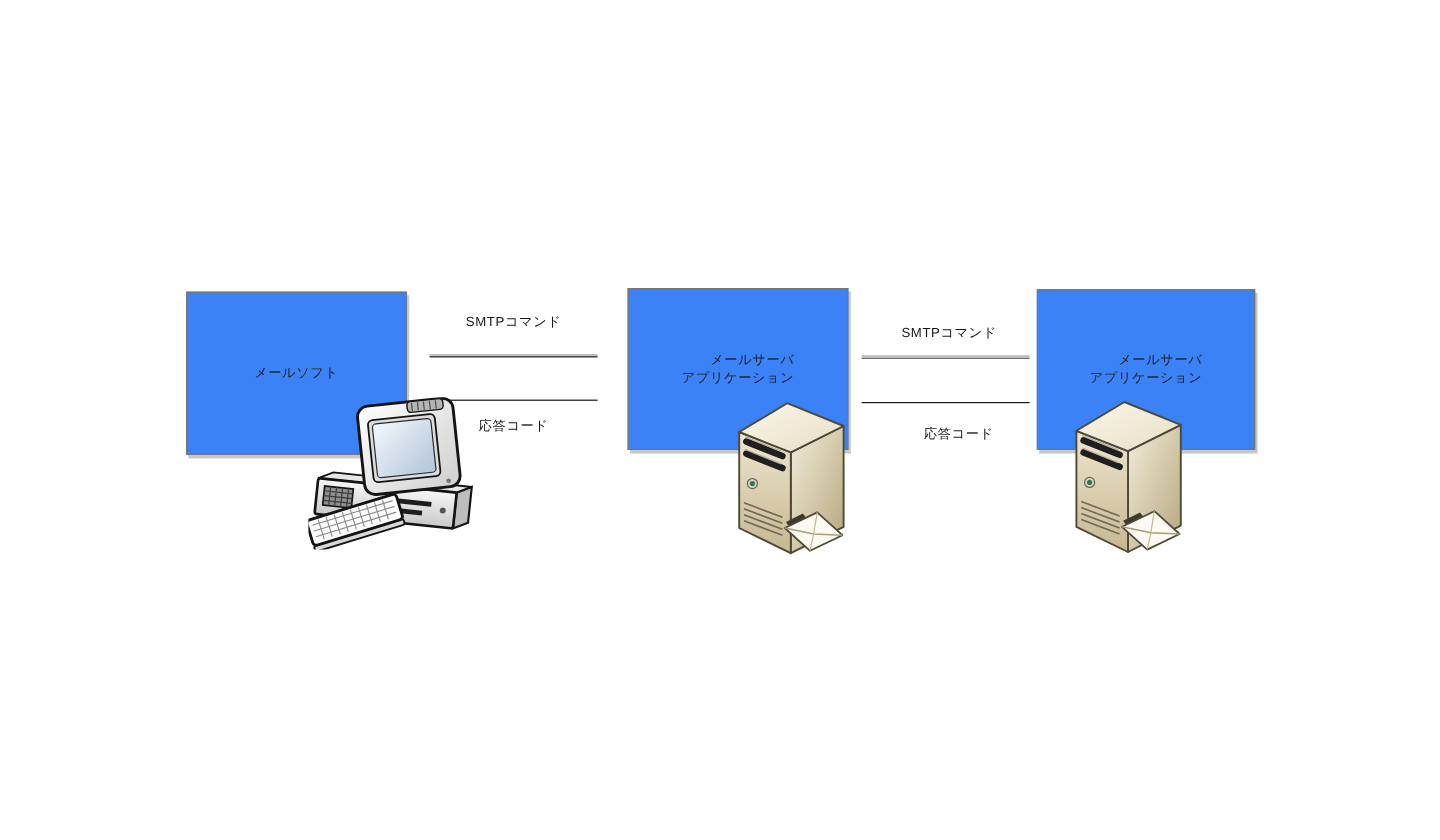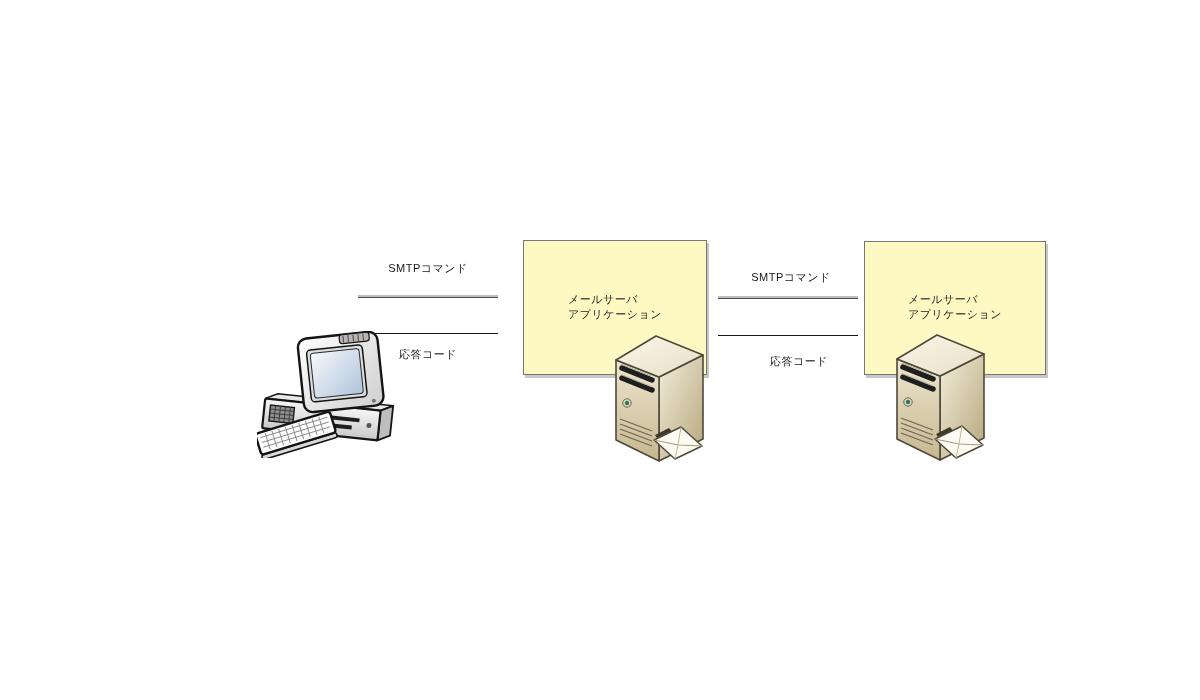--- a/index.html
+++ b/index.html
@@ -2,24 +2,24 @@
 <html><head>
 <meta charset="utf-8">
 <style>
   html,body { margin:0; padding:0; background:#ffffff; }
   .canvas {
     position:relative; width:1200px; height:700px; background:#ffffff;
     font-family:"Liberation Sans","DejaVu Sans",sans-serif; overflow:hidden;
   }
   .node {
     position:absolute; z-index:1;
-    background:#fef9c3; border:1px solid #767676;
+    background:#3b82f6; border:1px solid #767676;
     box-shadow:2px 3px 0 rgba(130,130,130,.45);
     display:flex; align-items:center; justify-content:center;
-    text-align:left; font-size:11px; color:#1c1c1c; letter-spacing:.5px;font-family:Liberation Mono, monospace;
+    text-align:right; font-size:11px; color:#1c1c1c; letter-spacing:.5px;
   }
   .node-label { line-height:15px; }
   #node-mail-client { left:155px; top:243px; width:182px; height:134px; }
   #node-mail-server-1 { left:523px; top:240px; width:182px; height:133px; }
   #node-mail-server-2 { left:864px; top:241px; width:180px; height:132px; }
 
   .conn-line-top {
     position:absolute; z-index:2; height:3px;
     background:linear-gradient(to bottom,#bdbdbd 0,#bdbdbd 66%,#4f4f4f 66%,#4f4f4f 100%);
   }
@@ -125,20 +125,23 @@
         <g transform="rotate(-17 36 104)">
           <rect x="0" y="114" width="78" height="5" rx="2" fill="#d8d8d8" stroke="#141414" stroke-width="1.6"></rect>
           <rect x="0" y="92" width="78" height="22" rx="3" fill="#fdfdfd" stroke="#141414" stroke-width="2.4"></rect>
           <path d="M4,97 h70 M4,102 h70 M4,107 h70" stroke="#8a8a8a" stroke-width="0.9" fill="none"></path>
           <path d="M10,94 v17 M17,94 v17 M24,94 v17 M31,94 v17 M38,94 v17 M45,94 v17 M52,94 v17 M59,94 v17 M66,94 v17" stroke="#8a8a8a" stroke-width="0.9" fill="none"></path>
         </g>
       </symbol>
     </defs>
   </svg>
 
+  <div class="node" id="node-mail-client">
+    <div class="node-label">メールソフト</div>
+  </div>
 
   <div class="node" id="node-mail-server-1">
     <div class="node-label">
       <div>メールサーバ</div>
       <div>アプリケーション</div>
     </div>
   </div>
 
   <div class="node" id="node-mail-server-2">
     <div class="node-label">

